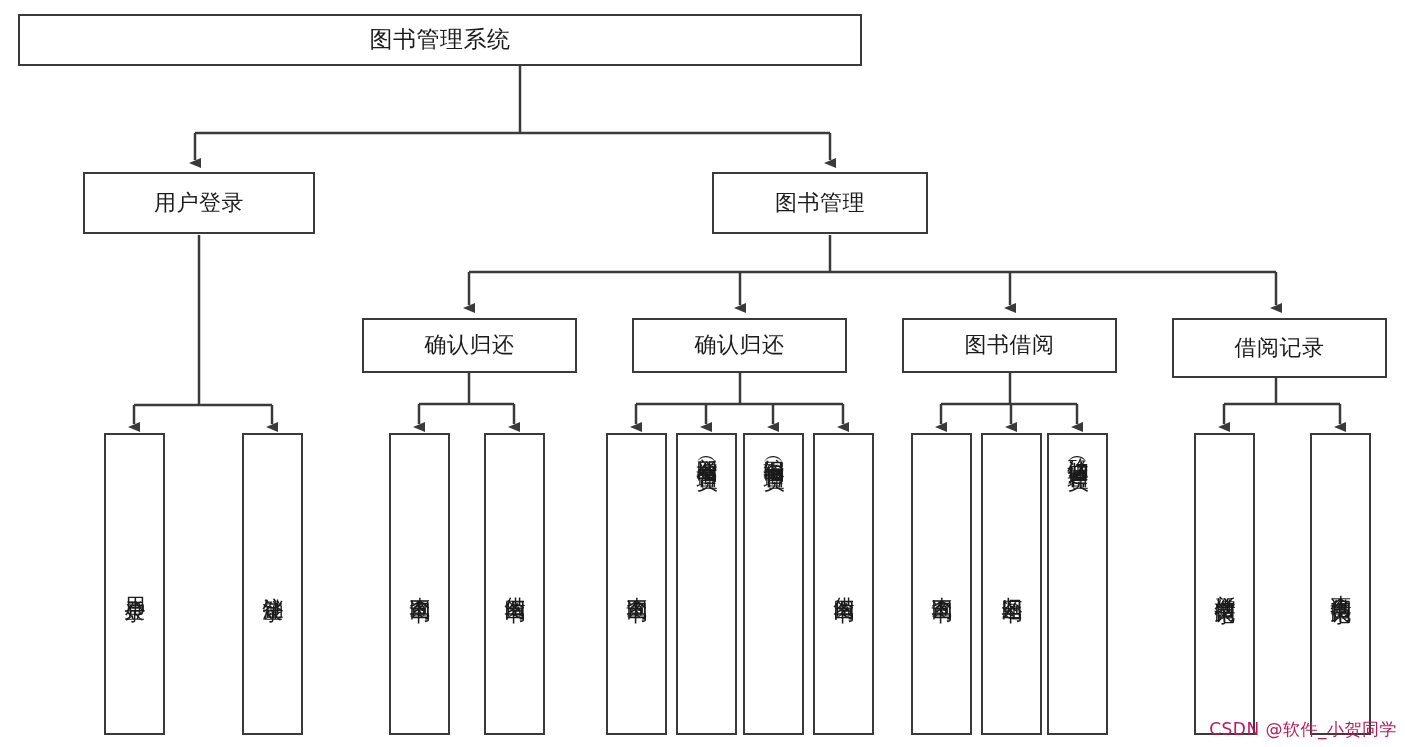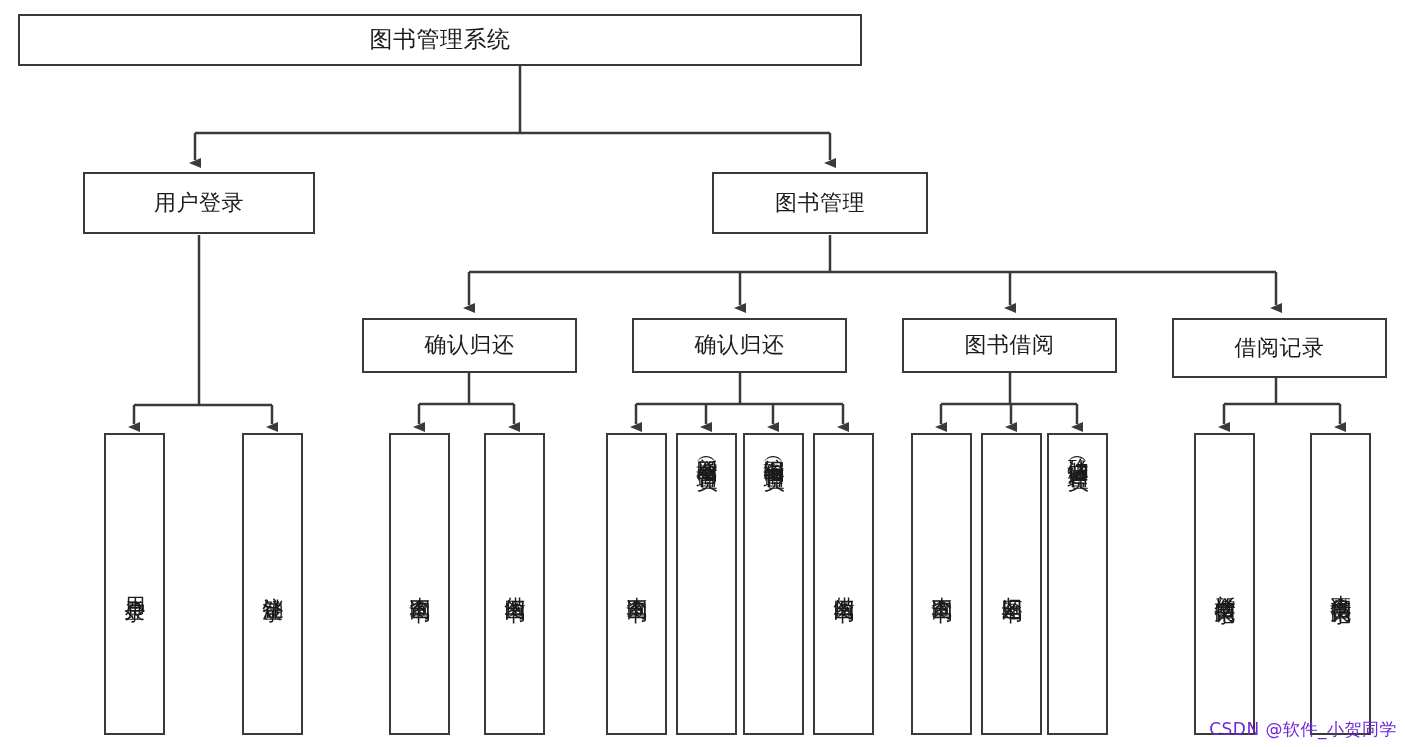--- a/index.html
+++ b/index.html
@@ -64,21 +64,21 @@
   }
   .node.v.mid {
     align-items: center;
     padding-top: 0;
   }
   .watermark {
     position: absolute;
     right: 8px;
     bottom: 6px;
     font-size: 17px;
-    color: #6d28d9;
+    color: #be185d;
     letter-spacing: 0.5px;
     white-space: pre;
     user-select: none;
   }
 </style>
 </head>
 <body>
 
 <div id="canvas">
 

